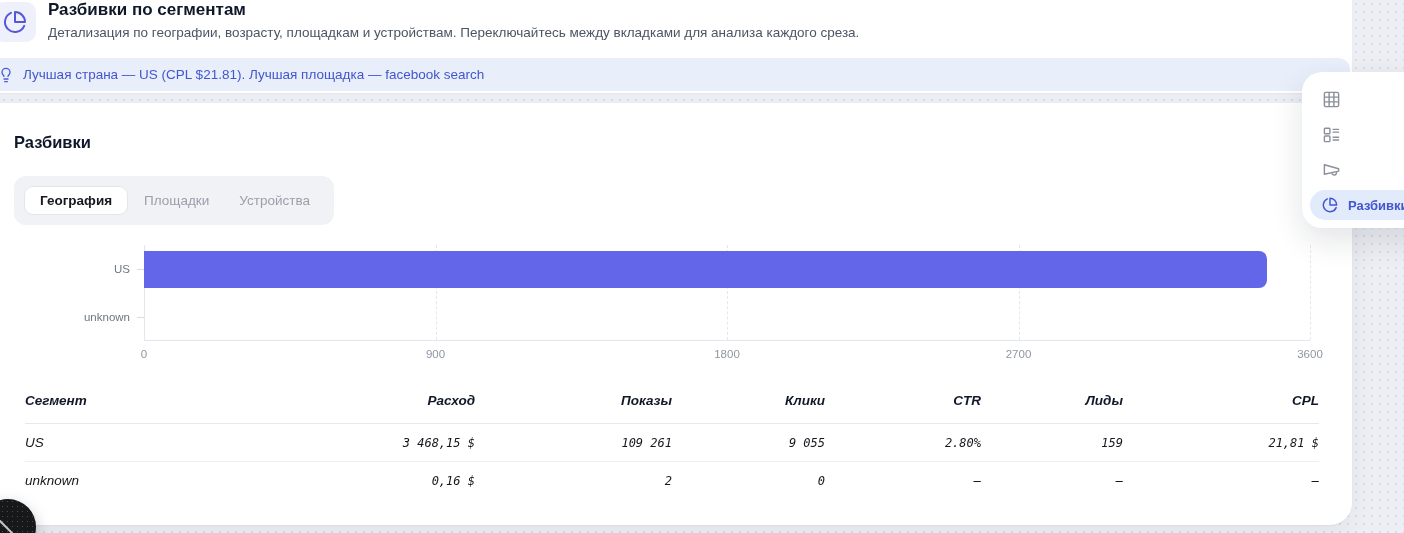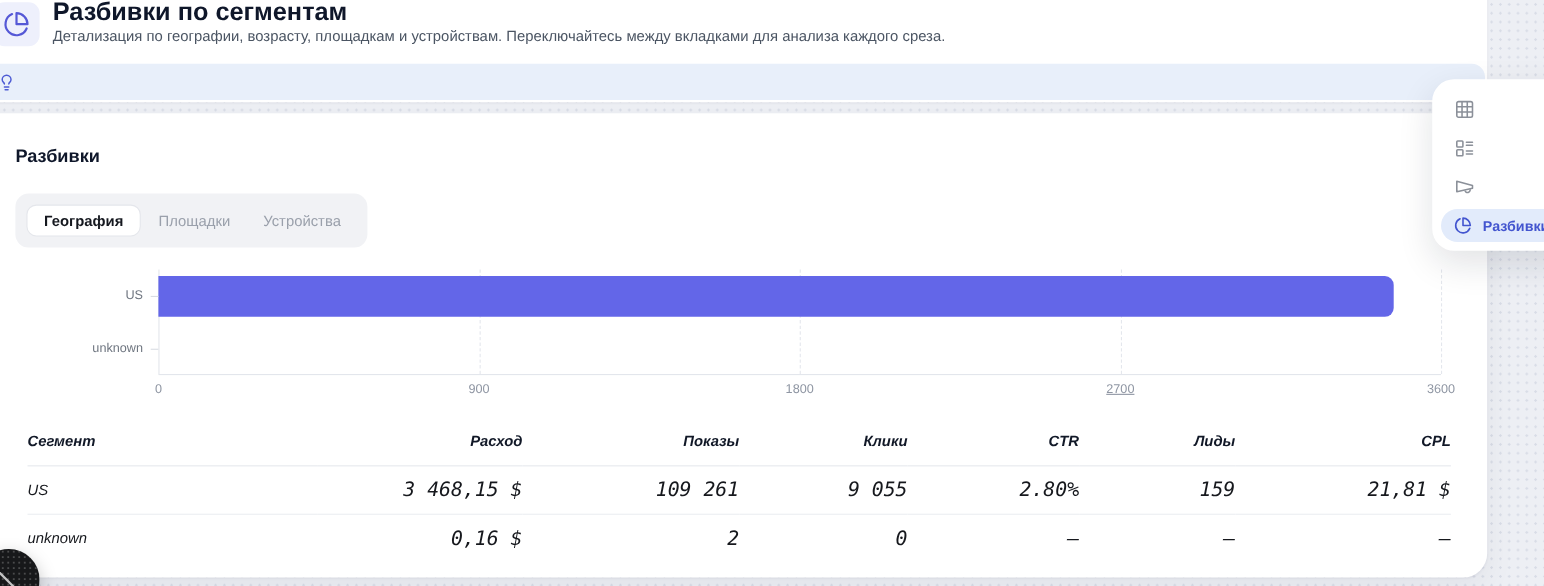--- a/index.html
+++ b/index.html
@@ -20,21 +20,21 @@
     background:#fff; border-radius:0 0 18px 18px;
     box-shadow:0 1px 2px rgba(16,24,40,.04);
     z-index:10;
   }
   .header-row { position:absolute; top:14px; left:24px; display:flex; gap:12px; align-items:flex-start; }
   .app-icon {
     width:42px; height:40px; margin-top:2px; border-radius:10px;
     background:#eef0fc; display:flex; align-items:center; justify-content:center;
     color:#5558d6; flex:0 0 auto;
   }
-  .page-title { font-size:23px; font-weight:700; color:#0f172a; line-height:20px; }
+  .page-title { font-size:17px; font-weight:700; color:#0f172a; line-height:20px; }
   .page-subtitle { font-size:13.5px; color:#4b5563; line-height:18px; margin-top:4px; }
   .insight {
     position:absolute; left:14px; right:2px; bottom:2px; height:33px;
     background:#e8effa; border-radius:12px;
     display:flex; align-items:center; gap:9px; padding:0 14px;
     color:#4355cf; font-size:13.5px; font-weight:500;
   }
   .insight .ic { display:flex; color:#4d5bd4; flex:0 0 auto; }
 
   
@@ -77,21 +77,21 @@
   }
 
   
   table.breakdown { margin:18px 0 0 11px; width:1294px; border-collapse:collapse; table-layout:fixed;font-style:italic; }
   .breakdown th {
     font-size:13.5px; font-weight:600; color:#111827; text-align:right;
     padding:10px 0 15px 0; border-bottom:1px solid #e6e8ed;
   }
   .breakdown th.seg { text-align:left; }
   .breakdown td {
-    font-size:18px; color:#16181d; text-align:right; padding:11px 0;
+    font-size:12px; color:#16181d; text-align:right; padding:11px 0;
     border-bottom:1px solid #eceef2;
   }
   .breakdown tr:last-child td { border-bottom:none; }
   .breakdown td.seg { text-align:left; font-family:"Liberation Sans", sans-serif; font-size:13.5px; }
 
   
   .side-panel {
     position:absolute; left:1302px; top:72px; width:132px; height:156px;
     background:#fff; border-radius:20px;
     box-shadow:0 12px 32px rgba(16,24,40,.12);
@@ -137,20 +137,21 @@
     </div>
   </div>
   <div class="insight">
     <span class="ic">
       <svg width="16" height="16" viewBox="0 0 24 24" fill="none" stroke="currentColor" stroke-width="2" stroke-linecap="round" stroke-linejoin="round">
         <path d="M15 14c.2-1 .7-1.7 1.5-2.5 1-.9 1.5-2.2 1.5-3.5A6 6 0 0 0 6 8c0 1.3.5 2.6 1.5 3.5.8.8 1.3 1.5 1.5 2.5"></path>
         <path d="M9 18h6"></path>
           <path d="M10 22h4"></path>
       </svg>
     </span>
+    <span>Лучшая страна — US (CPL $21.81). Лучшая площадка — facebook search</span>
   </div>
 </div>
 
 <div class="main-card">
   <div class="section-heading">Разбивки</div>
 
   <div class="tabbar">
     <div class="tab active">География</div>
     <div class="tab">Площадки</div>
     <div class="tab">Устройства</div>
@@ -171,21 +172,21 @@
         <div class="crow">
           <div class="clabel">unknown</div>
           <div class="cdash"></div>
           <div class="bar" style="width: 0.0038888%; background: rgb(99, 102, 232);"></div>
         </div>
       </div>
     <div class="xticks" id="xticks">
         <div class="xtick" style="left: 0%;">0</div>
         <div class="xtick" style="left: 25%;">900</div>
         <div class="xtick" style="left: 50%;">1800</div>
-        <div class="xtick" style="left: 75%; text-decoration: underline;">2700</div>
+        <div class="xtick" style="left: 75%;">2700</div>
         <div class="xtick" style="left: 100%;">3600</div>
       </div>
   </div>
 
   <table class="breakdown">
     <colgroup>
       <col style="width:264px">
         <col style="width:186px">
         <col style="width:197px">
       <col style="width:153px">

